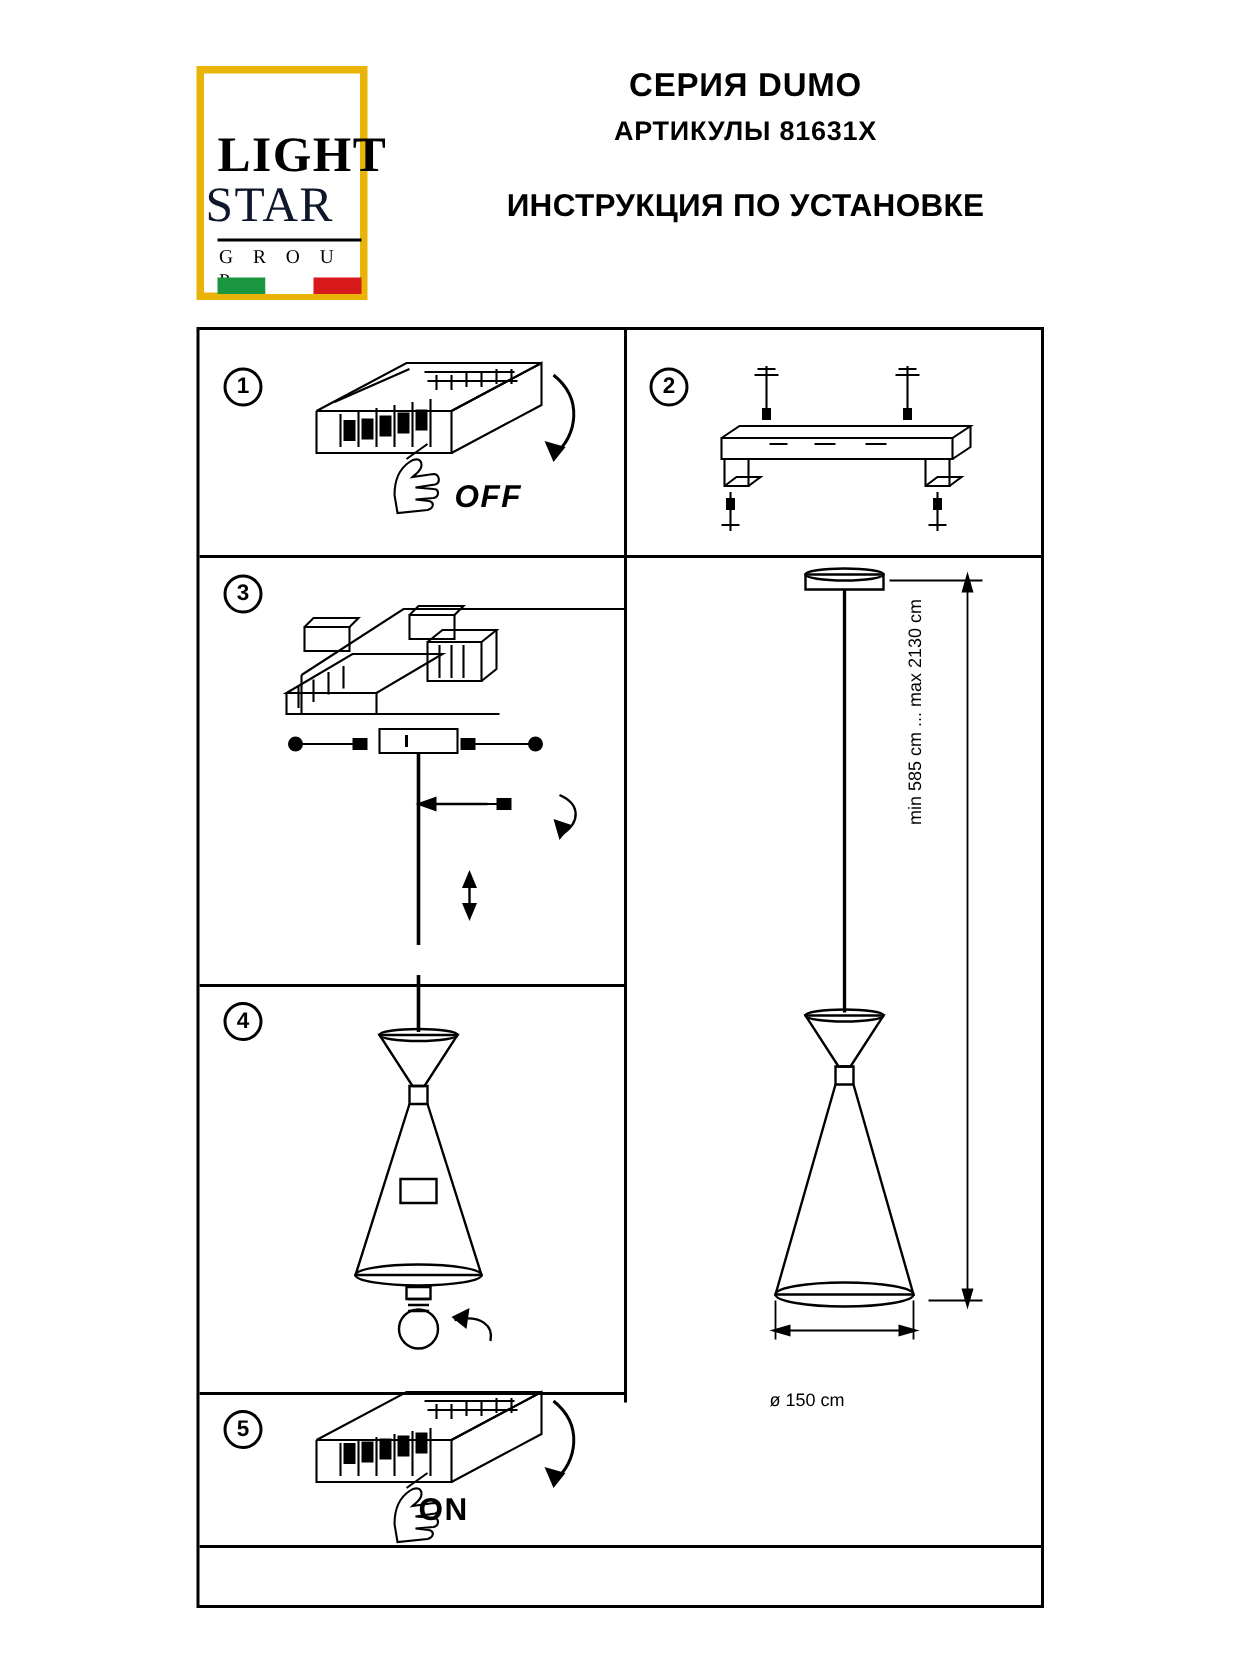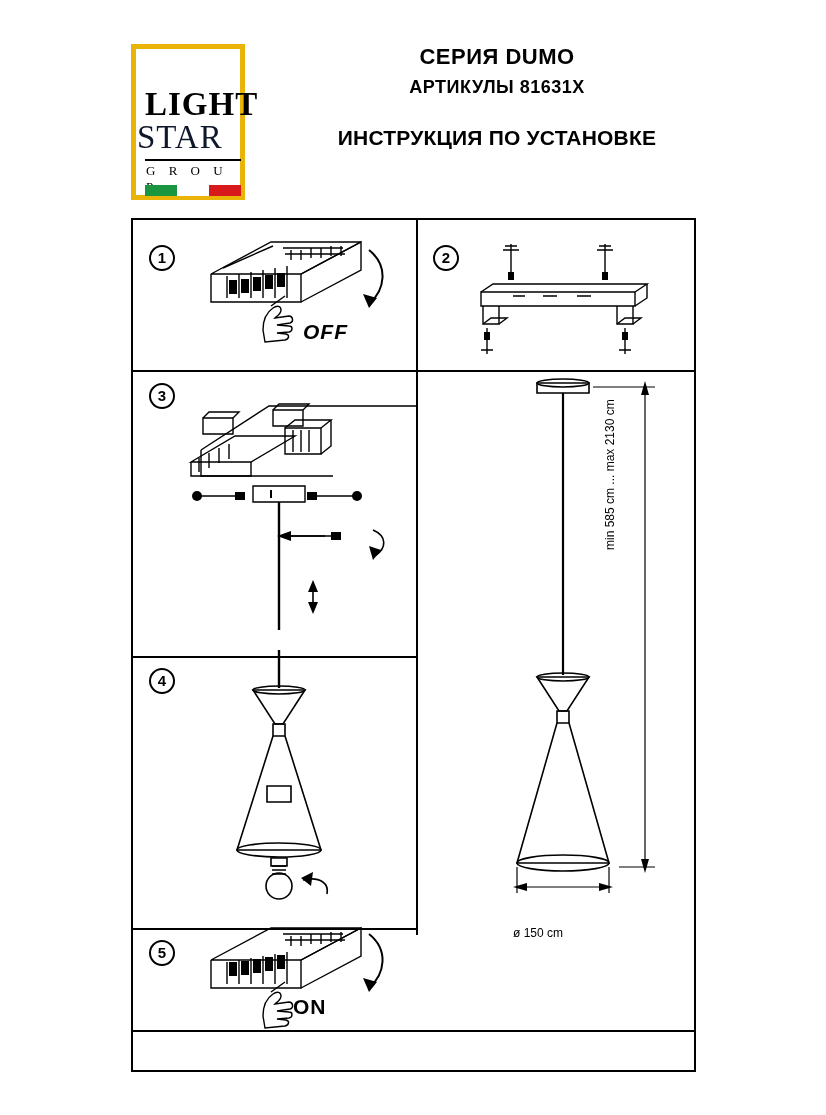--- a/index.html
+++ b/index.html
@@ -186,21 +186,21 @@
     position: absolute;
     left: 170px;
     top: 100px;
     font-size: 21px;
     font-weight: 700;
     letter-spacing: 1px;
     font-style: italic;
   }
   .on-label {
     position: absolute;
-    left: 160px;
+    left: 146px;
     top: 775px;
     font-size: 21px;
     font-weight: 700;
     letter-spacing: 1px;
   }
 
   .notes {
     position: absolute;
     left: 18px;
     top: 820px;

